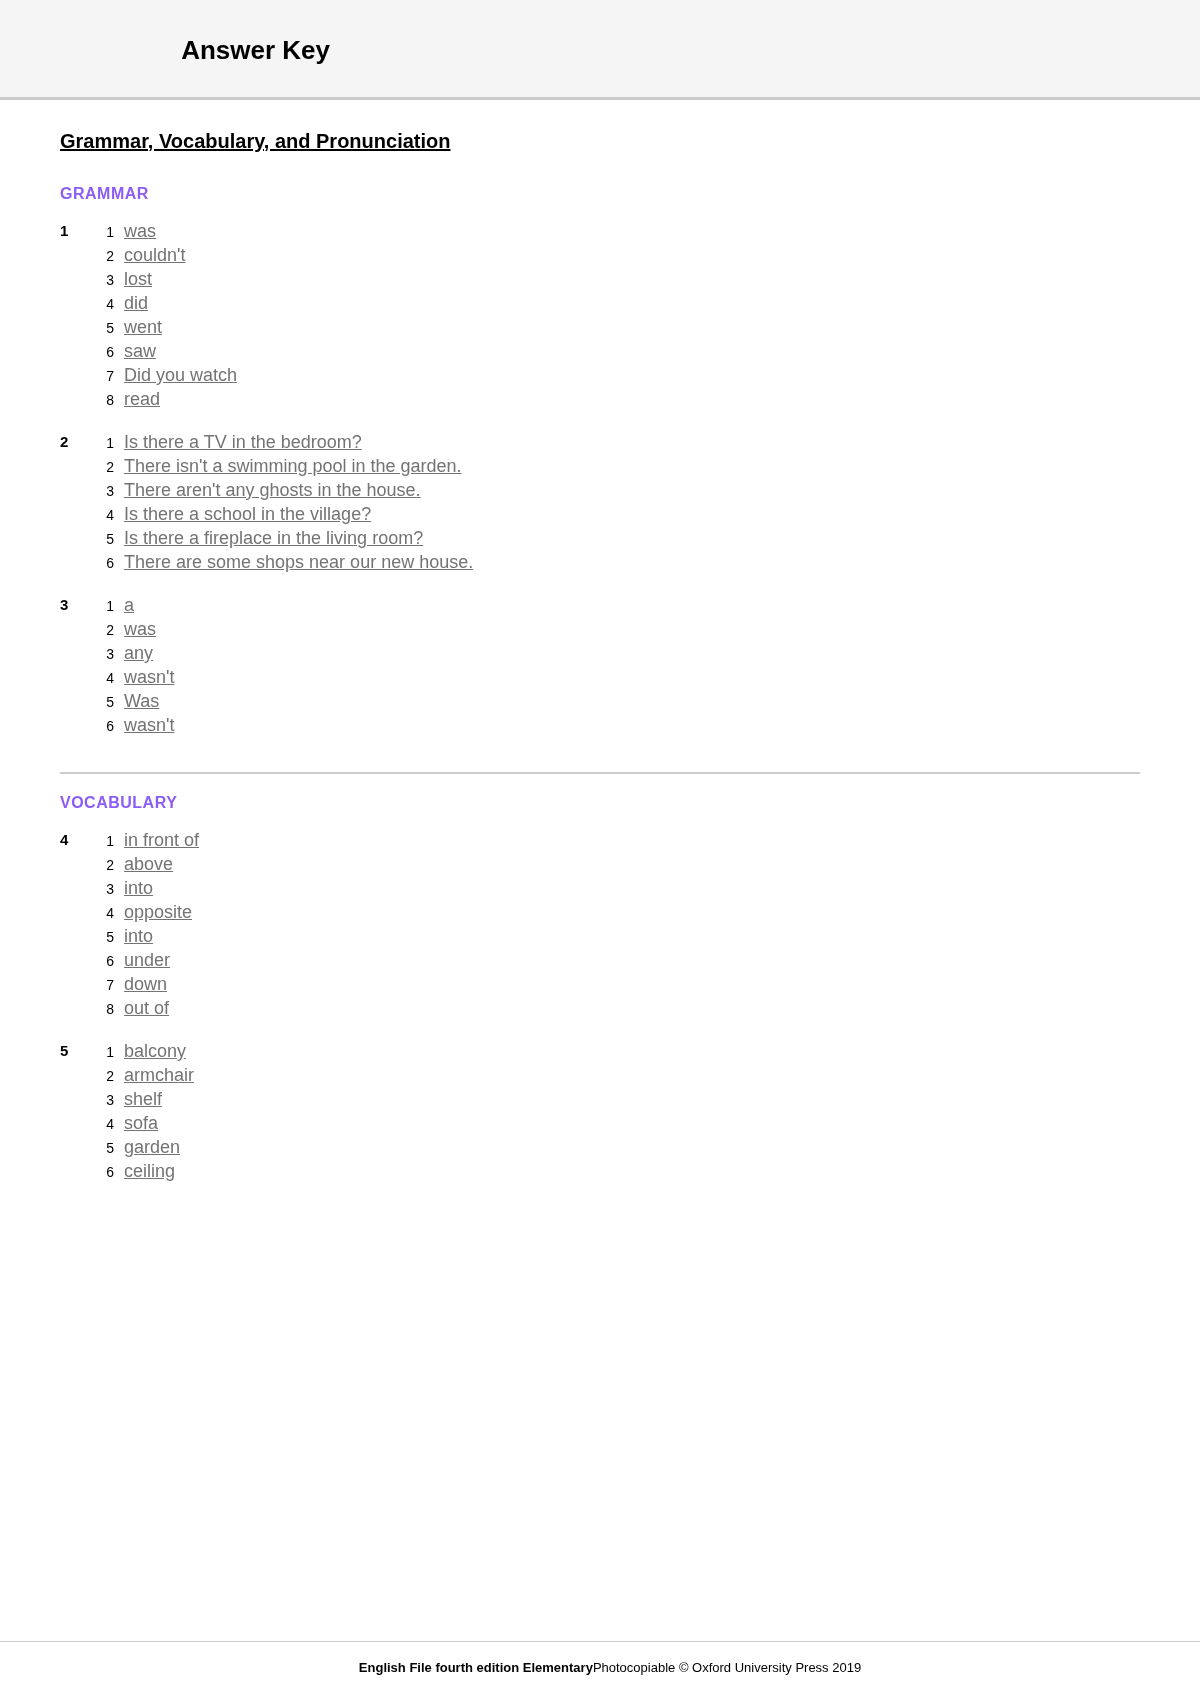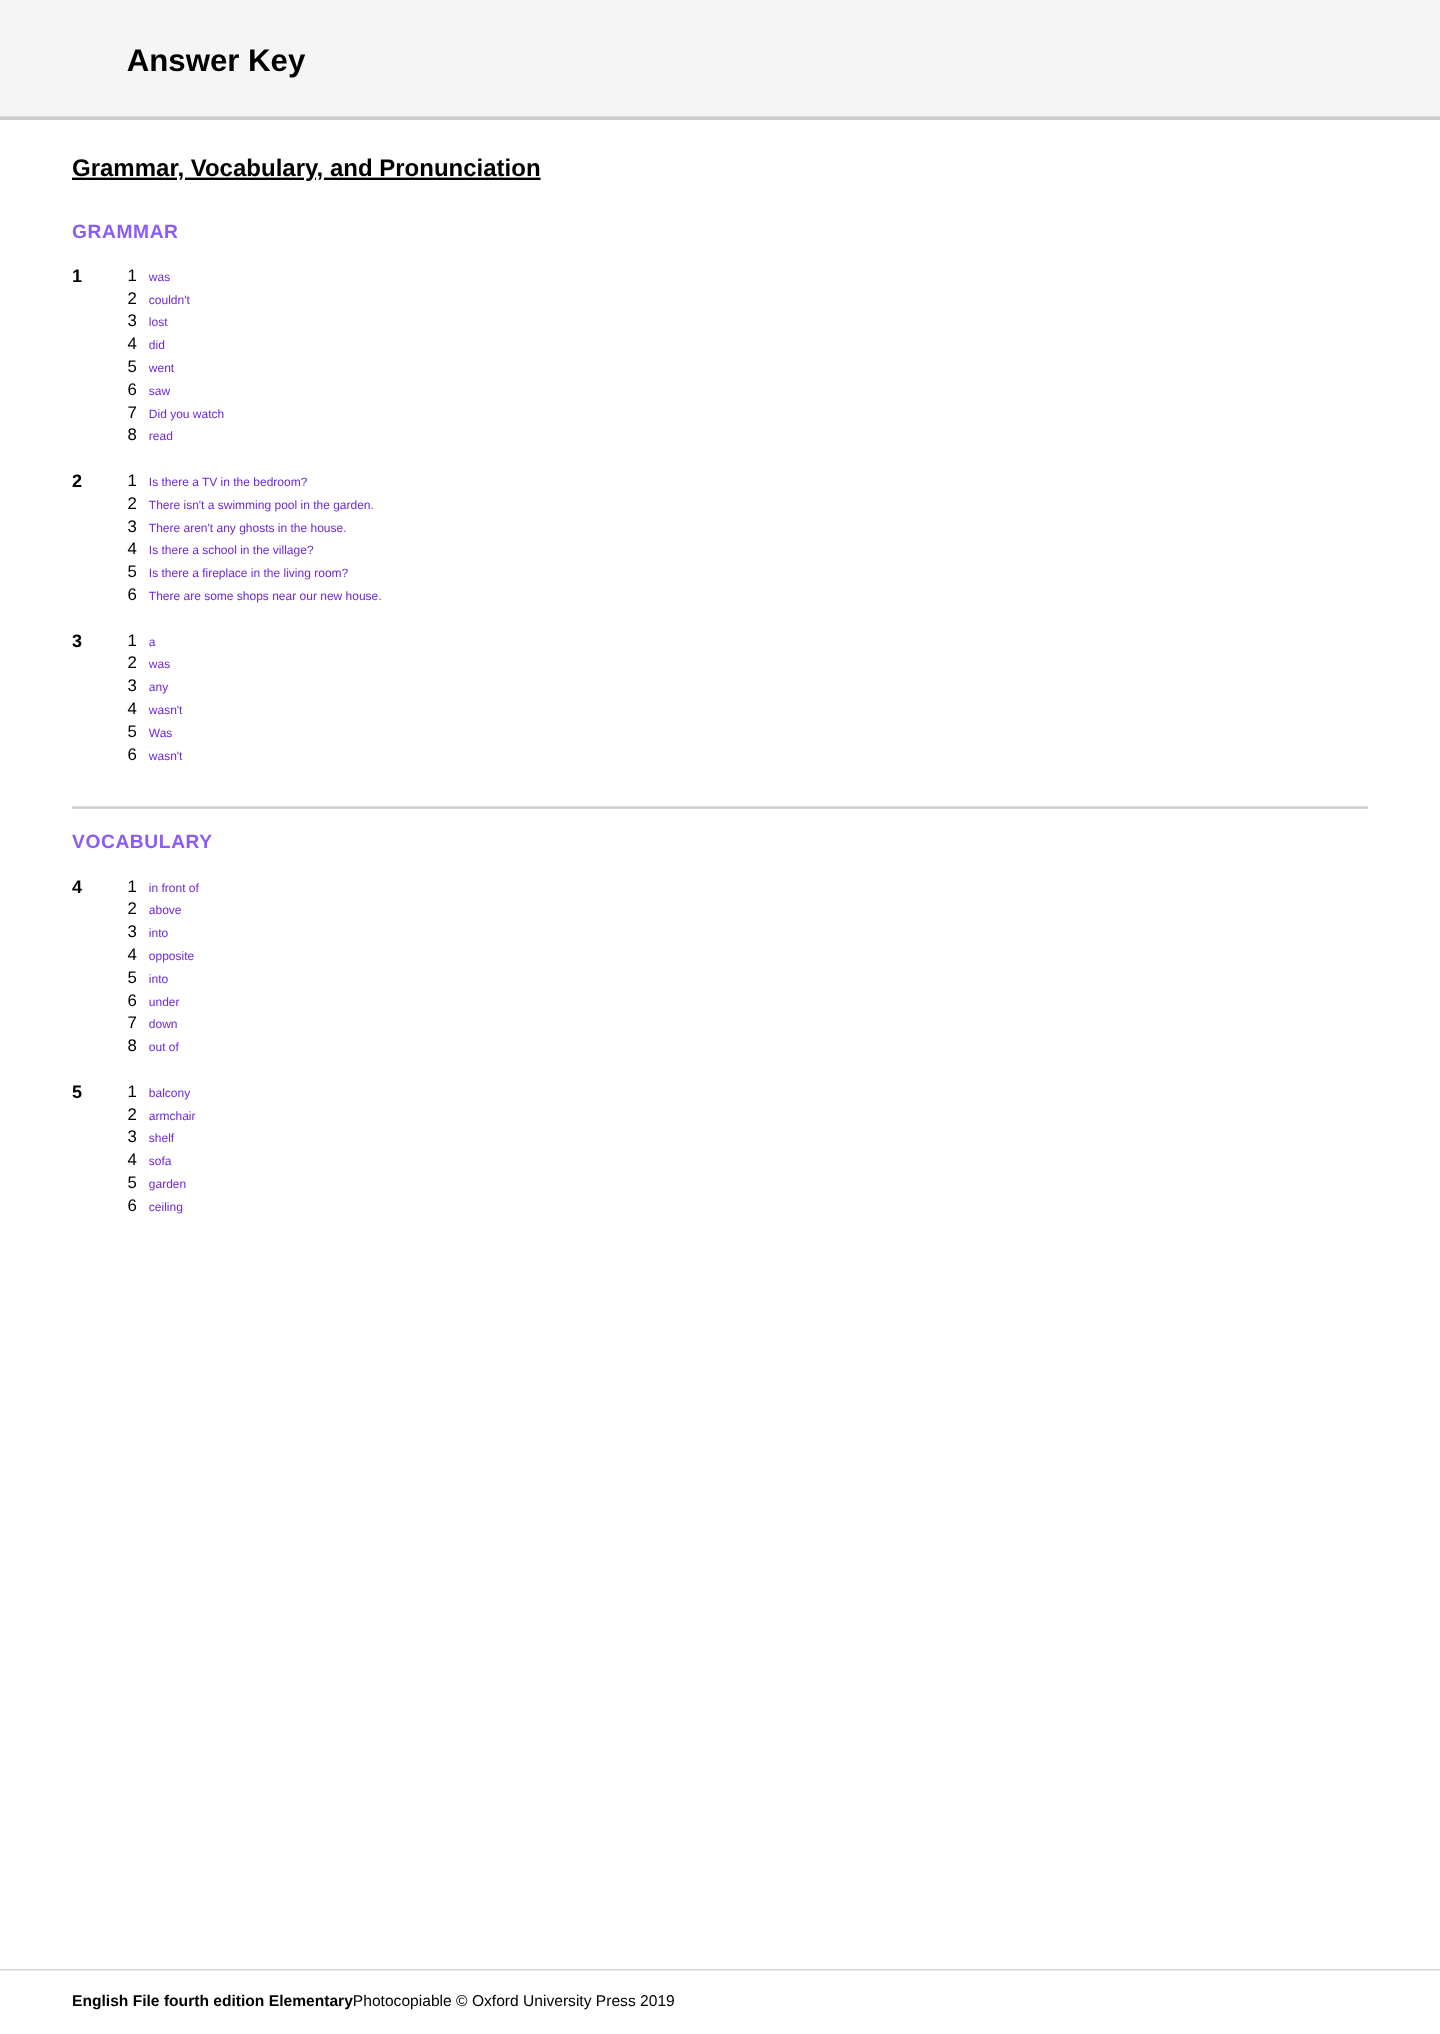--- a/index.html
+++ b/index.html
@@ -96,21 +96,21 @@
     }
 
     .header-title {
       font-size: 26px;
       font-weight: 900;
       color: #000;
     }
 
     .header-right {
       width: 300px;
-      text-align: center;
+      text-align: right;
     }
 
     .header-answer-key {
       font-size: 26px;
       font-weight: 900;
       color: #000;
     }
 
     
     .content {
@@ -166,42 +166,43 @@
     .answer-item-num {
       font-size: 14px;
       color: #000;
       width: 22px;
       min-width: 22px;
       text-align: right;
       margin-right: 10px;
     }
 
     .answer-item-text {
-      font-size: 10px;
-      color: #6d28d9;
+      font-size: 18px;
+      color: #737373;
+      text-decoration: underline;
     }
 
     .grammar-section {
       margin-bottom: 36px;
     }
 
     .vocabulary-section {
       margin-bottom: 36px;
     }
 
     .section-divider {
       border: none;
       border-top: 2px solid #ccc;
       margin: 24px 0 20px 0;
     }
 
     
     .footer {
       display: flex;
-      justify-content: flex-start;
+      justify-content: center;
       align-items: center;
       padding: 18px 40px 20px 60px;
       border-top: 1px solid #ccc;
       margin-top: auto;
     }
 
     .footer-left {
       font-size: 13px;
       font-weight: 700;
       color: #000;

